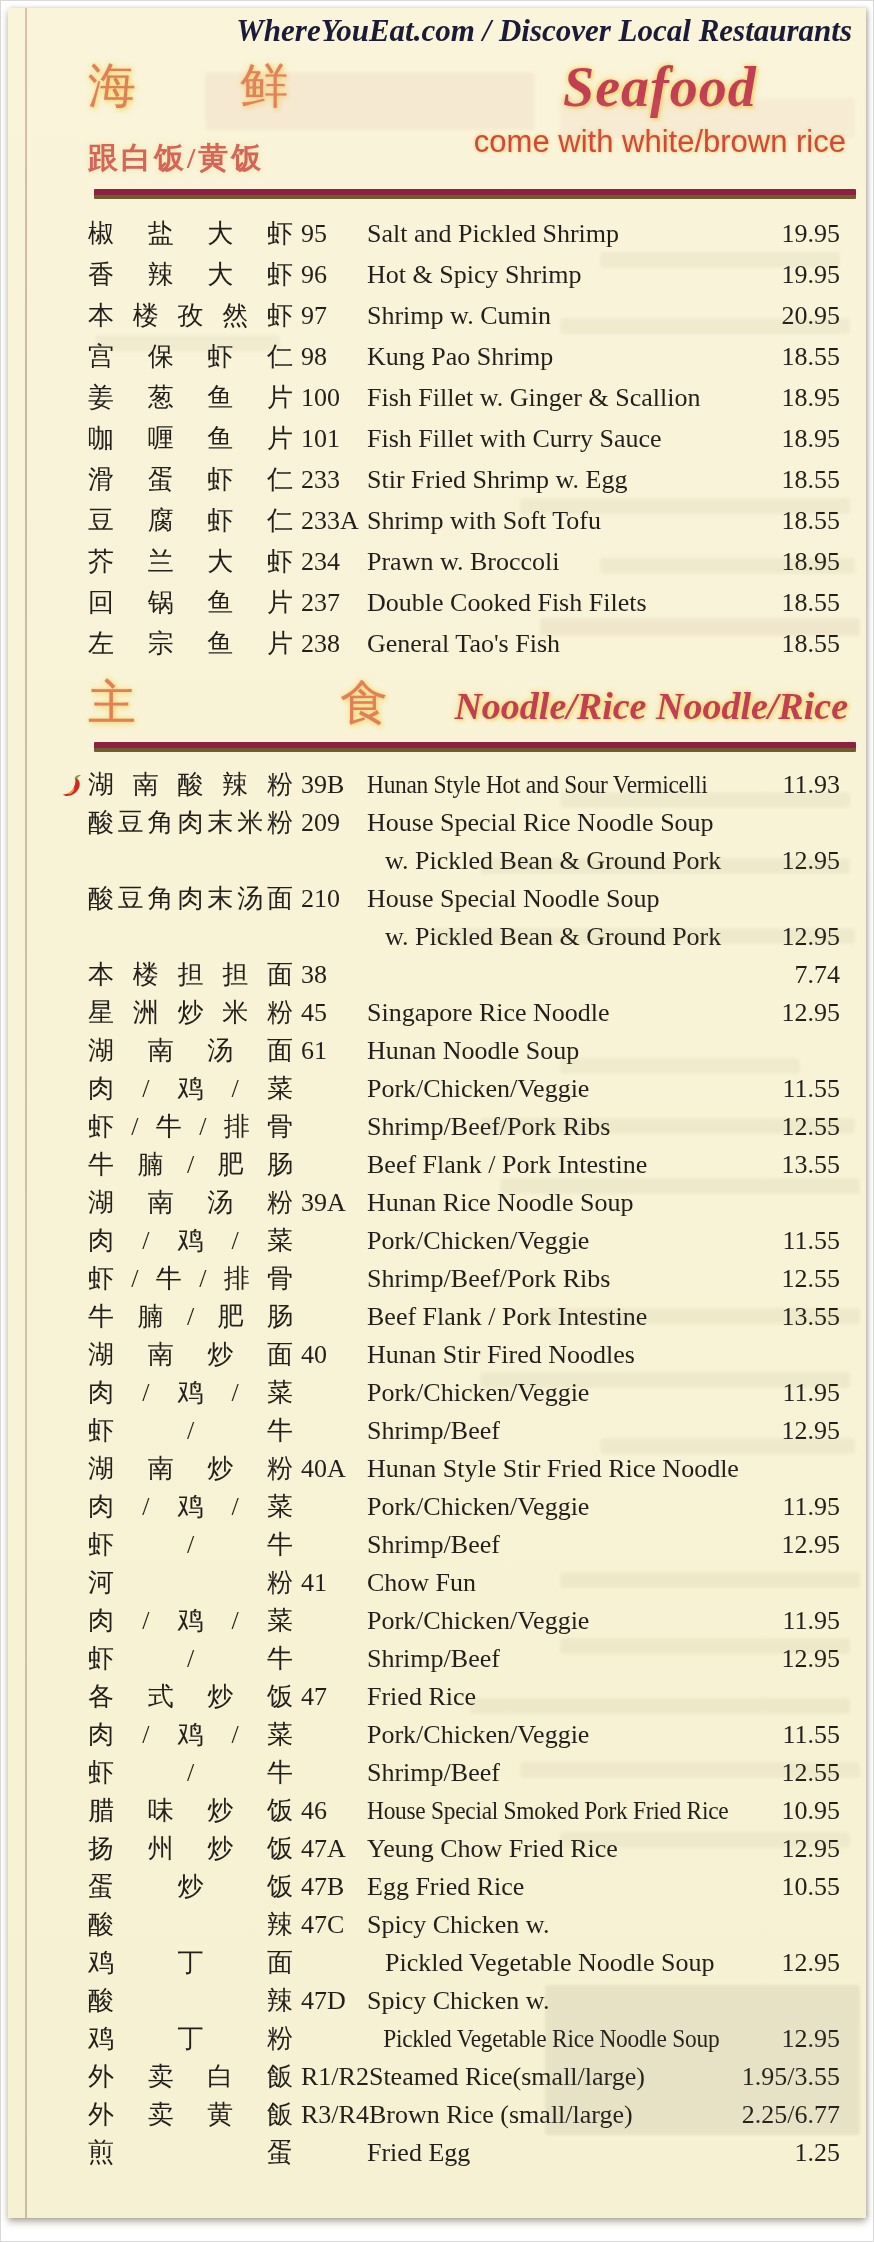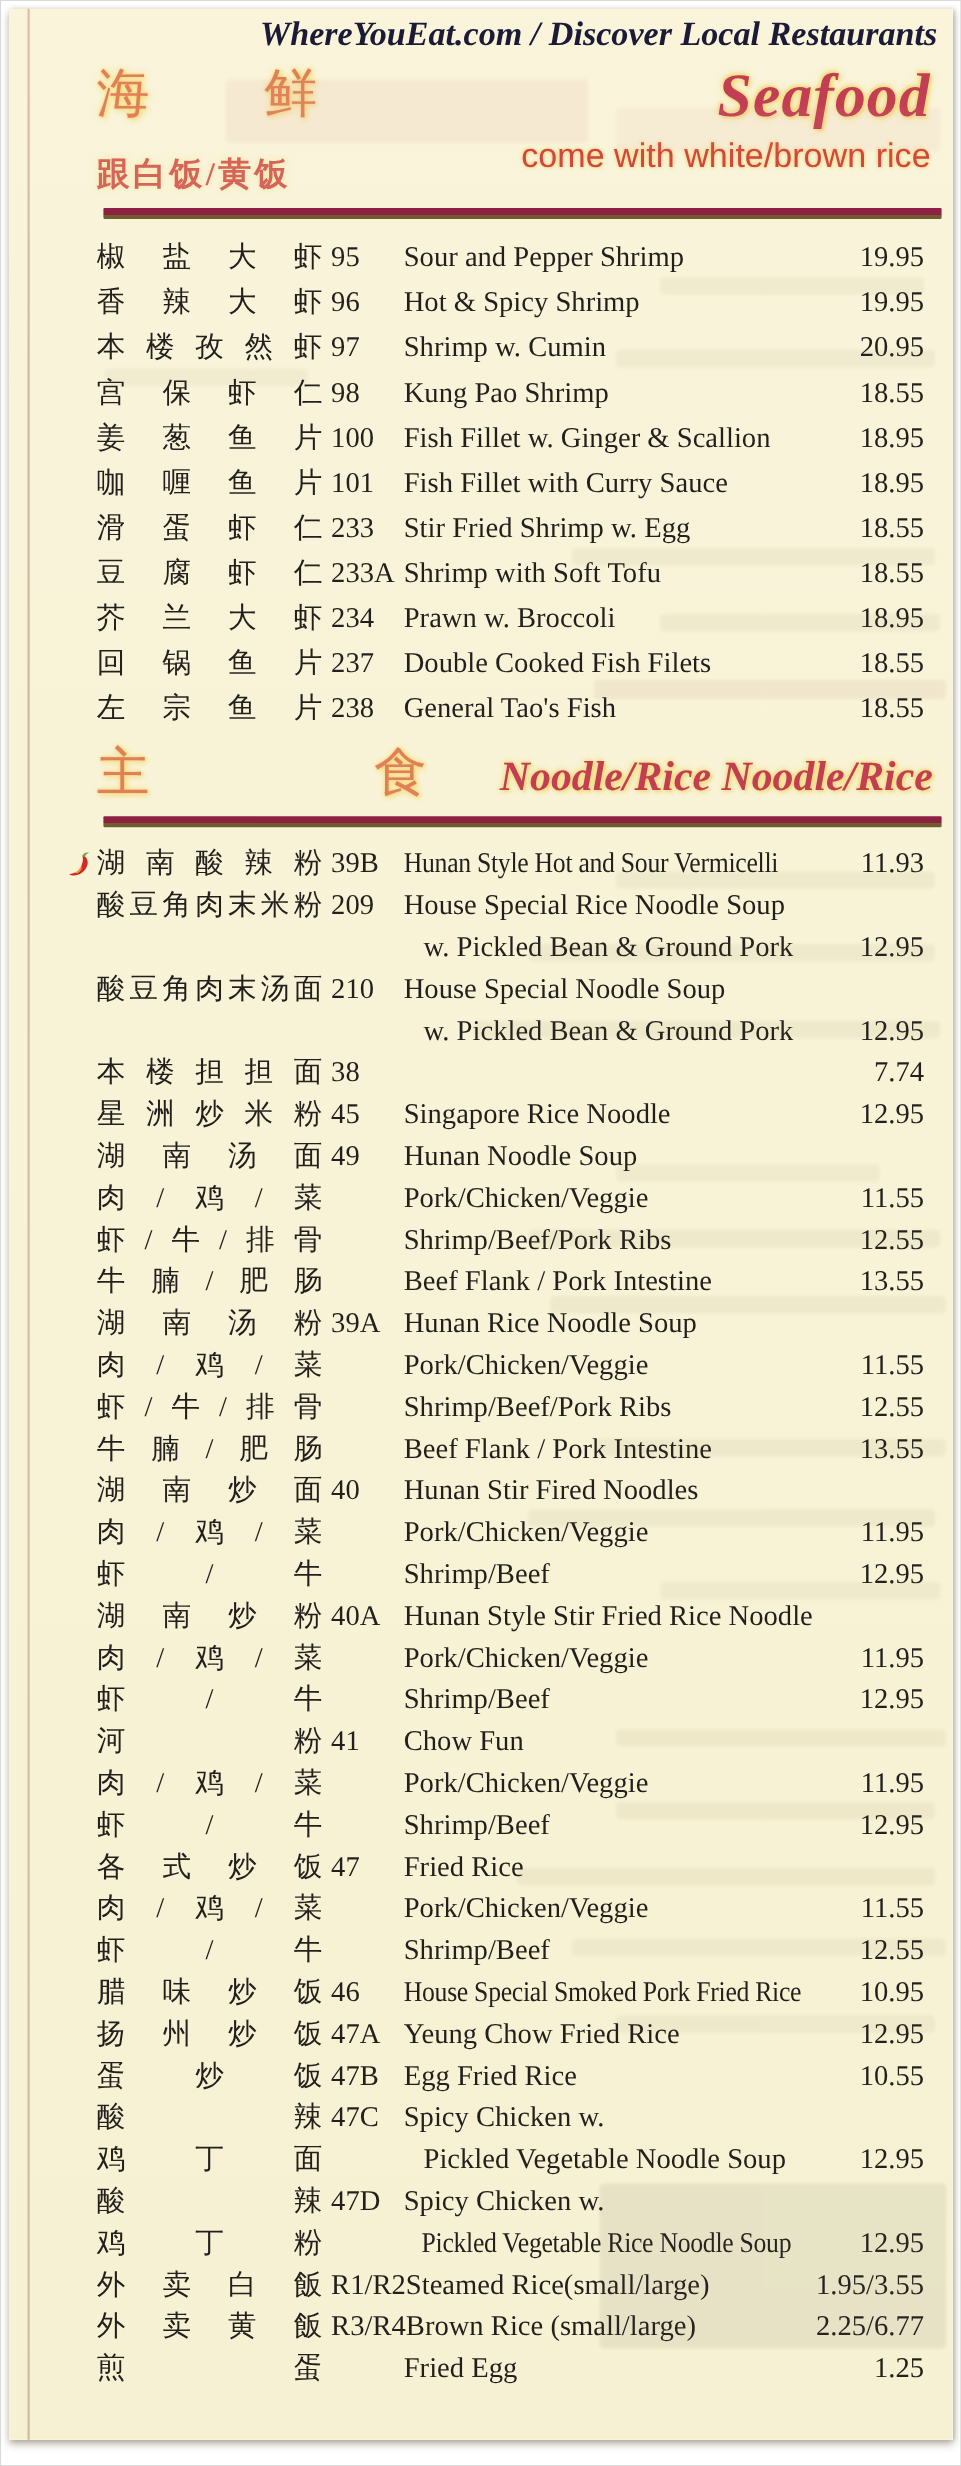--- a/index.html
+++ b/index.html
@@ -32,21 +32,21 @@
   .cn-title{
     width:200px;font-size:48px;line-height:56px;font-weight:normal;
     color:#e0805a;
     text-shadow:0 0 7px #f6e184,0 0 2px #f0c268,2px 2px 5px #f4dd7e;
   }
   .cn-sub{
     margin-top:24px;font-size:30px;color:#d4645c;letter-spacing:3px;
     text-shadow:0 0 6px #f6e49a;
     font-weight:bold;
   }
-  .sec-head .right{text-align:right;margin-right:-6px;}
+  .sec-head .right{text-align:center;margin-right:-6px;}
   .script{
     font-size:56px;line-height:58px;font-style:italic;font-weight:bold;
     color:#c23e53;letter-spacing:1px;
     text-shadow:2px 2px 3px #f2da7e,-1px -1px 3px #f2da7e,0 0 8px #f5e193;
   }
   .en-sub{
     margin-top:8px;font-family:"Liberation Sans",sans-serif;
     font-size:31px;color:#d2463f;
     text-shadow:1px 1px 3px #f2dd8c,-1px -1px 3px #f2dd8c;
   }
@@ -105,21 +105,21 @@
 
     <div class="menu menu1">
         <div class="row">
           <span class="cn cjk">
             <span>椒</span>
             <span>盐</span>
             <span>大</span>
             <span>虾</span>
           </span>
           <span class="num">95</span>
-          <span class="name">Sour and Pepper Shrimp</span>
+          <span class="name">Salt and Pickled Shrimp</span>
           <span class="price">19.95</span>
         </div>
         <div class="row">
           <span class="cn cjk">
             <span>香</span>
             <span>辣</span>
             <span>大</span>
             <span>虾</span>
           </span>
           <span class="num">96</span>
@@ -319,21 +319,21 @@
           <span class="name">Singapore Rice Noodle</span>
           <span class="price">12.95</span>
         </div>
         <div class="row">
           <span class="cn cjk">
             <span>湖</span>
             <span>南</span>
             <span>汤</span>
             <span>面</span>
           </span>
-          <span class="num">49</span>
+          <span class="num">61</span>
           <span class="name">Hunan Noodle Soup</span>
           <span class="price"></span>
         </div>
         <div class="row">
           <span class="cn cjk">
             <span>肉</span>
             <span>/</span>
             <span>鸡</span>
             <span>/</span>
             <span>菜</span>

